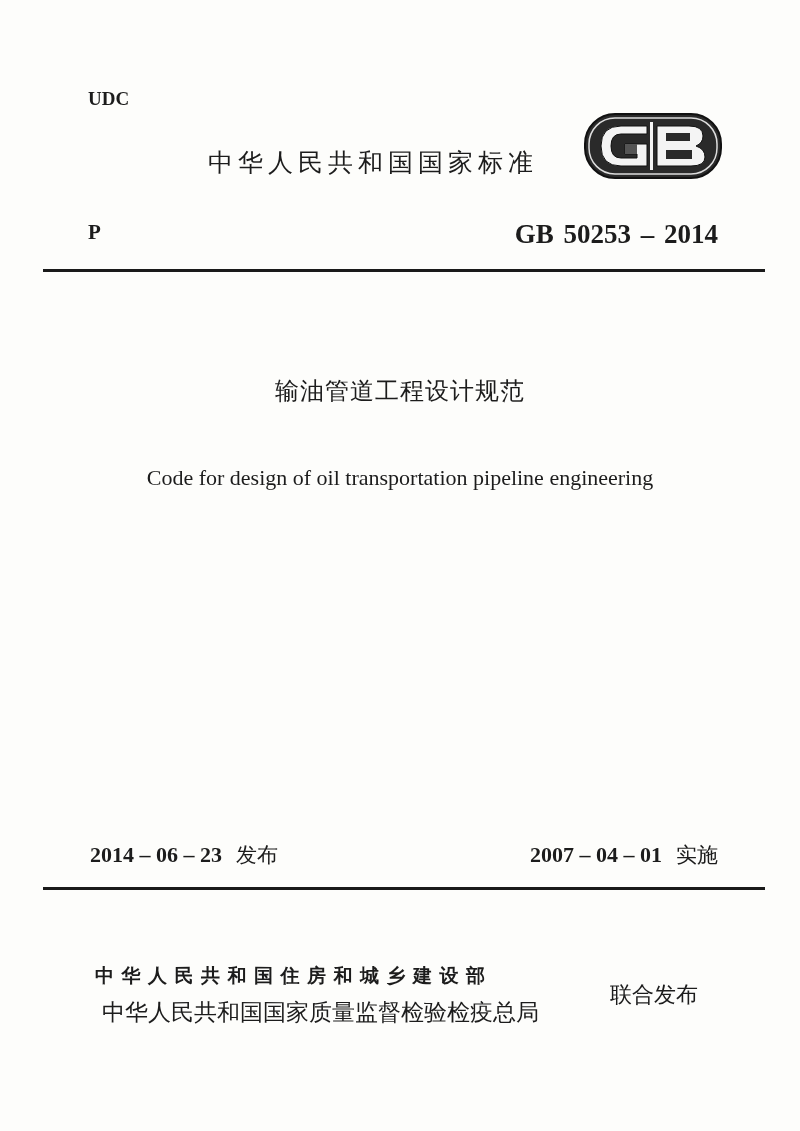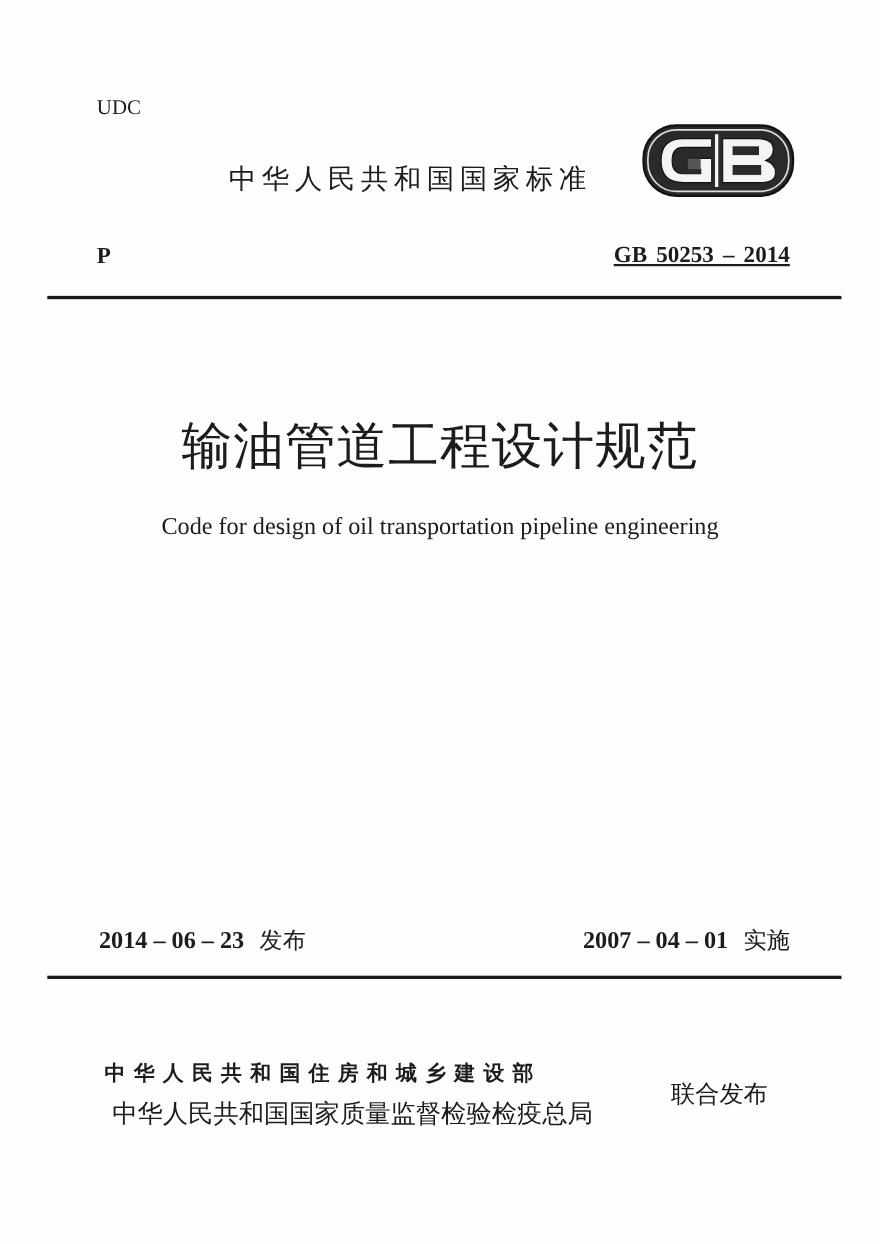--- a/index.html
+++ b/index.html
@@ -6,26 +6,26 @@
     body {
       width: 800px; height: 1131px;
       background: #fdfdfb;
       position: relative;
       overflow: hidden;
       color: #1c1c1c;
     }
     .abs { position: absolute; }
     .serif { font-family: "Liberation Serif", "DejaVu Serif", serif; }
     .sans { font-family: "DejaVu Sans", "Liberation Sans", sans-serif; }
-    .udc { left: 88px; top: 88px; font-size: 19px; font-weight: normal; letter-spacing: 0px; }
+    .udc { left: 88px; top: 88px; font-size: 19px; font-weight: bold; letter-spacing: 0px; }
     .cls { left: 88px; top: 220px; font-size: 21px; font-weight: bold; }
     .natstd { left: 208px; top: 146px; font-size: 25px; letter-spacing: 5px; font-weight: 400; }
-    .stdno { right: 82px; top: 219px; font-size: 21px; font-weight: bold; word-spacing: 3px; text-decoration: underline; }
+    .stdno { right: 82px; top: 219px; font-size: 27px; font-weight: bold; word-spacing: 3px; }
     .rule { left: 43px; width: 722px; height: 3px; background: #1a1a1a; }
-    .title-cn { left: 0; width: 800px; text-align: center; top: 375px; font-size: 46px; letter-spacing: 1px; }
+    .title-cn { left: 0; width: 800px; text-align: center; top: 375px; font-size: 24px; letter-spacing: 1px; }
     .title-en { left: 0; width: 800px; text-align: center; top: 449px; font-size: 22px; margin-top: 16px; }
     .date-pub { left: 90px; top: 841px; font-size: 22px; font-weight: bold; }
     .date-impl { right: 82px; top: 841px; font-size: 22px; font-weight: bold; }
     .date-pub .lbl, .date-impl .lbl { font-family: "DejaVu Sans", sans-serif; font-weight: normal; font-size: 21px; margin-left: 14px; }
     .issuer1 { left: 95px; top: 963px; font-size: 19px; letter-spacing: 7.5px; font-weight: bold; }
     .issuer2 { left: 102px; top: 997px; font-size: 23px; letter-spacing: 0px; font-family: Liberation Serif, serif; }
     .joint { left: 610px; top: 980px; font-size: 22px; text-align: right; }
     .logo { left: 583px; top: 112px; width: 140px; height: 68px; }
   </style>
 </head>

